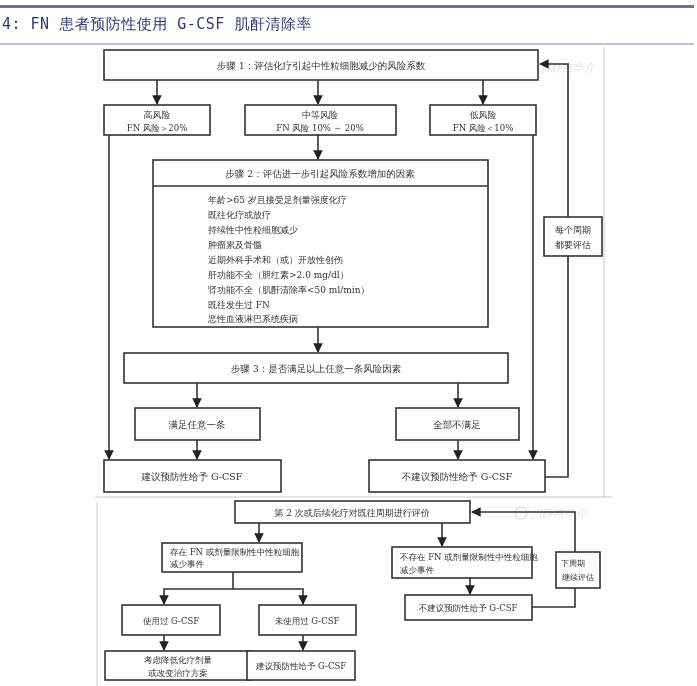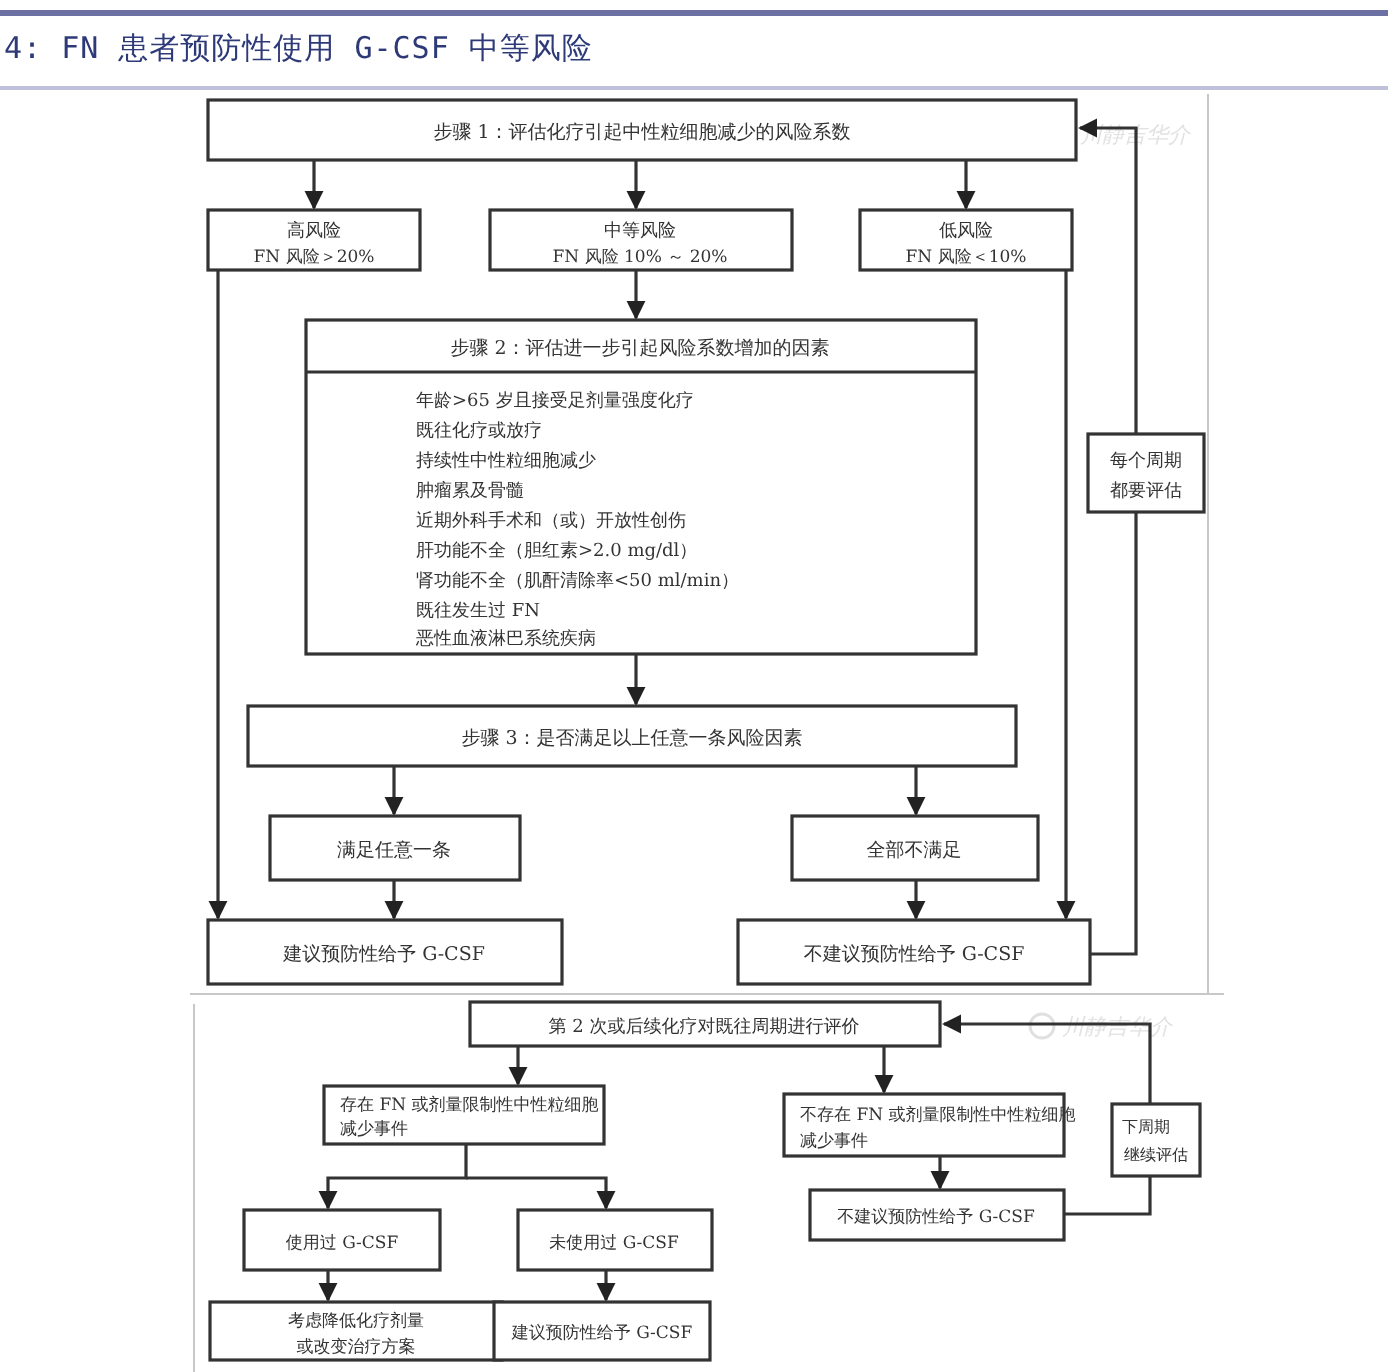--- a/index.html
+++ b/index.html
@@ -13,21 +13,21 @@
   svg text { font-family: "DejaVu Serif", serif; fill: #333; }
   .box { fill: #fff; stroke: #333; stroke-width: 1.6; }
   .ln { stroke: #333; stroke-width: 1.6; fill: none; }
   .frame { stroke: #c8c8c8; stroke-width: 1; fill: none; }
   .wm { fill: #e2e2e2; font-size: 11px; font-style: italic; }
 </style>
 </head>
 <body>
 
 <div class="rule-top"></div>
-<div class="title">4: FN 患者预防性使用 G-CSF 中等风险</div>
+<div class="title">4: FN 患者预防性使用 G-CSF 肌酐清除率</div>
 <div class="rule-bottom"></div>
 
 <svg width="697" height="686" viewBox="0 0 697 686">
   <defs>
     <marker id="arr" viewBox="0 0 10 10" refX="9" refY="5" markerWidth="6" markerHeight="7" orient="auto-start-reverse">
       <path d="M0,0 L10,5 L0,10 z" fill="#222"></path>
     </marker>
   </defs>
 
   <g>

